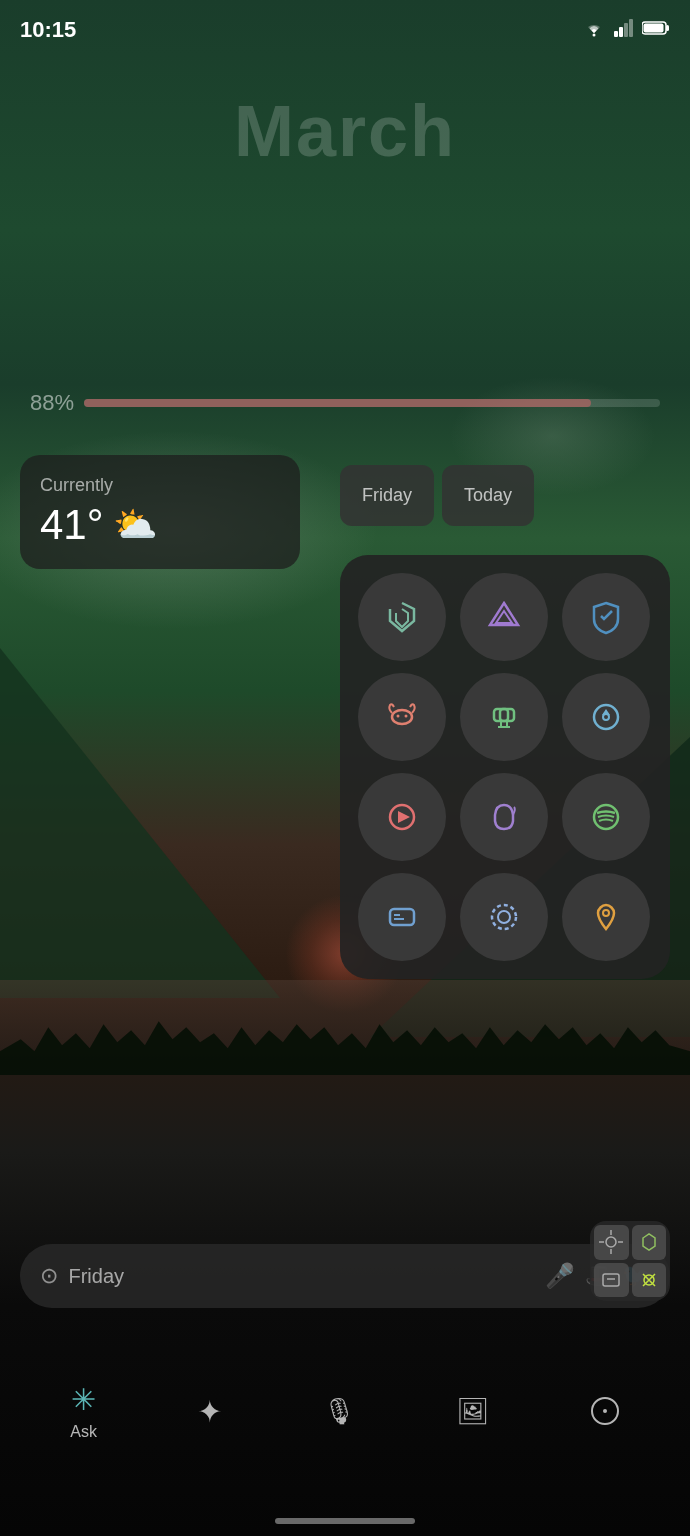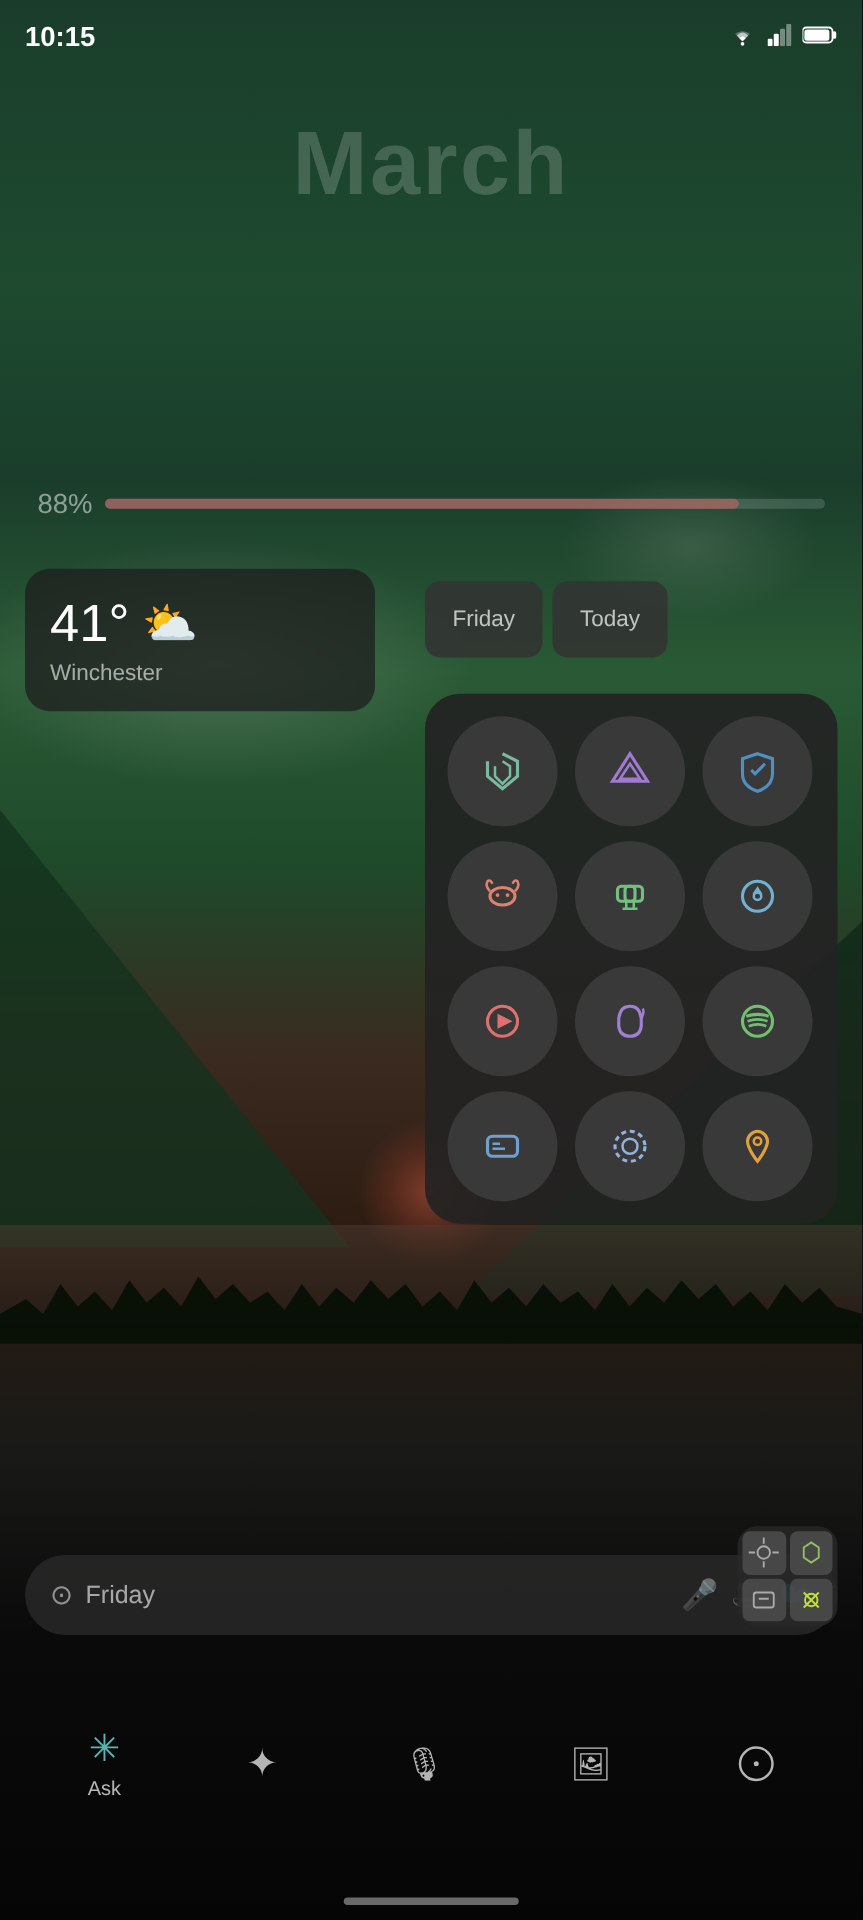--- a/index.html
+++ b/index.html
@@ -441,25 +441,25 @@
 </div>
 
 <div class="battery-bar-widget">
   <span class="battery-percent">88%</span>
   <div class="battery-bar-track">
     <div class="battery-bar-fill" style="width: 88%"></div>
   </div>
 </div>
 
 <div class="weather-widget">
+  <div class="weather-label">Currently</div>
   <div class="weather-temp">
     <span>41°</span>
     <span class="weather-icon">⛅</span>
   </div>
-  <div class="weather-location">Winchester</div>
 </div>
 
 <div class="weather-tabs">
   <div class="weather-tab">Friday</div>
   <div class="weather-tab">Today</div>
 </div>
 
 <div class="app-grid-popup">
 
   <div class="app-icon-btn">

